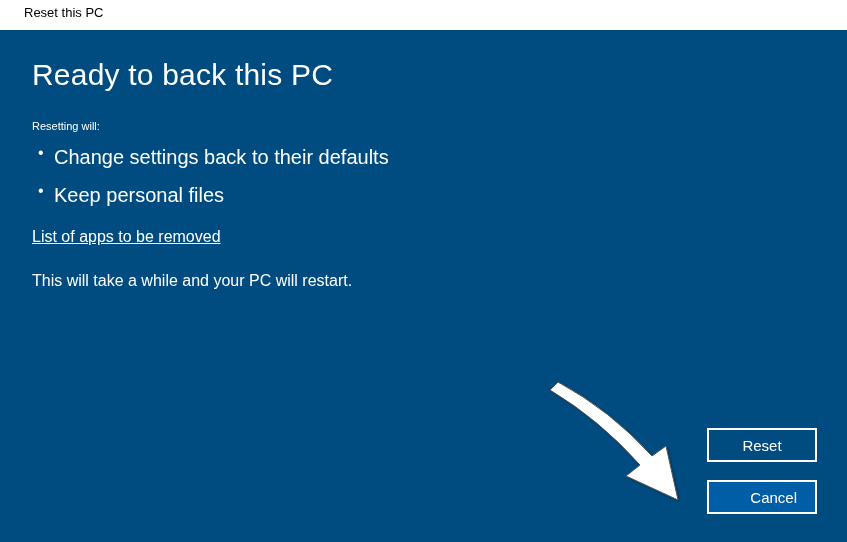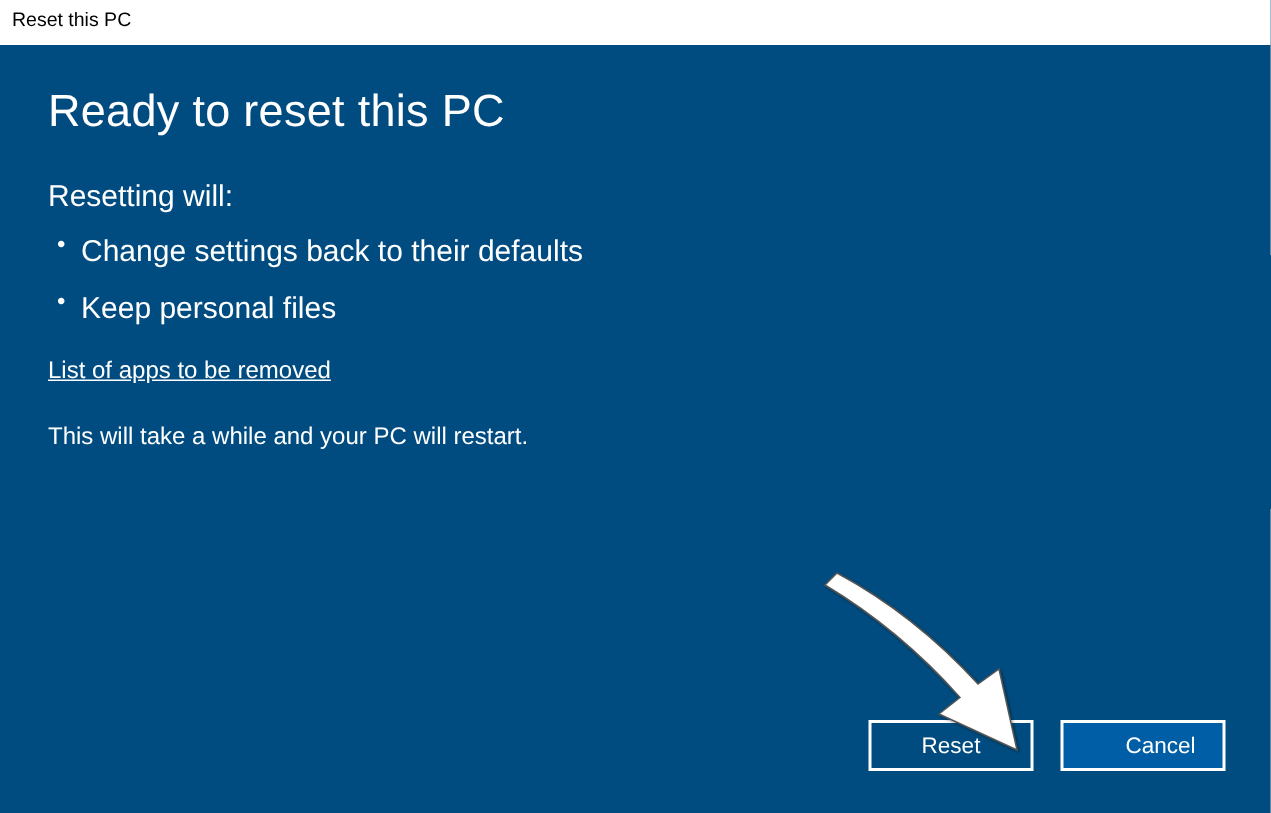--- a/index.html
+++ b/index.html
@@ -10,40 +10,40 @@
     body {
       width: 847px;
       height: 542px;
       font-family: "Segoe UI", Tahoma, sans-serif;
       background: #fff;
       overflow: hidden;
     }
     .title-bar {
       height: 30px;
       background: #fff;
-      padding: 5px 8px;
+      padding: 5px 24px;
       font-size: 13px;
       color: #000;
     }
     .dialog-body {
       width: 100%;
       height: calc(100% - 30px);
       background: #004c80;
       color: #fff;
       padding: 28px 32px 24px 32px;
       position: relative;
     }
     .heading {
       font-size: 30px;
       font-weight: 300;
       margin-bottom: 28px;
       letter-spacing: 0.2px;
     }
     .subheading {
-      font-size: 20px;
+      font-size: 11px;
       margin-bottom: 6px;
     }
     .bullet-list {
       list-style: none;
       margin-bottom: 14px;
     }
     .bullet-list li {
       font-size: 20px;
       line-height: 1.9;
       padding-left: 22px;
@@ -66,20 +66,21 @@
     }
     .note {
       font-size: 16px;
     }
     .button-row {
       position: absolute;
       bottom: 28px;
       right: 30px;
       display: flex;
       gap: 18px;
+      flex-direction: column;
     }
     .btn {
       min-width: 110px;
       height: 34px;
       font-size: 15px;
       font-family: inherit;
       color: #fff;
       border: 2px solid #fff;
       background: transparent;
       cursor: pointer;
@@ -95,21 +96,21 @@
     }
   </style>
 </head>
 <body>
 
 <div class="title-bar">
   <span>Reset this PC</span>
 </div>
 
 <div class="dialog-body">
-  <h1 class="heading">Ready to reset this PC</h1>
+  <h1 class="heading">Ready to back this PC</h1>
 
   <div class="subheading">Resetting will:</div>
 
   <ul class="bullet-list">
     <li>Change settings back to their defaults</li>
     <li>Keep personal files</li>
   </ul>
 
   <a class="link">List of apps to be removed</a>
 

